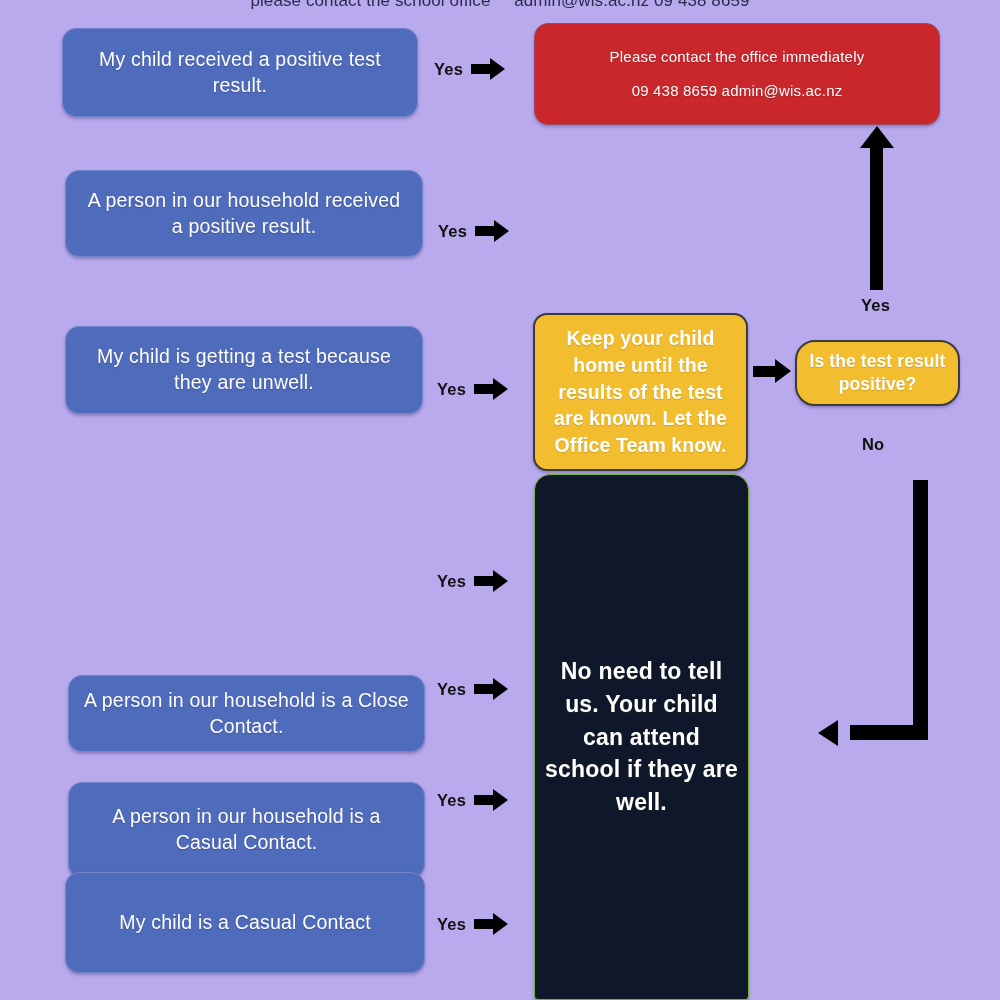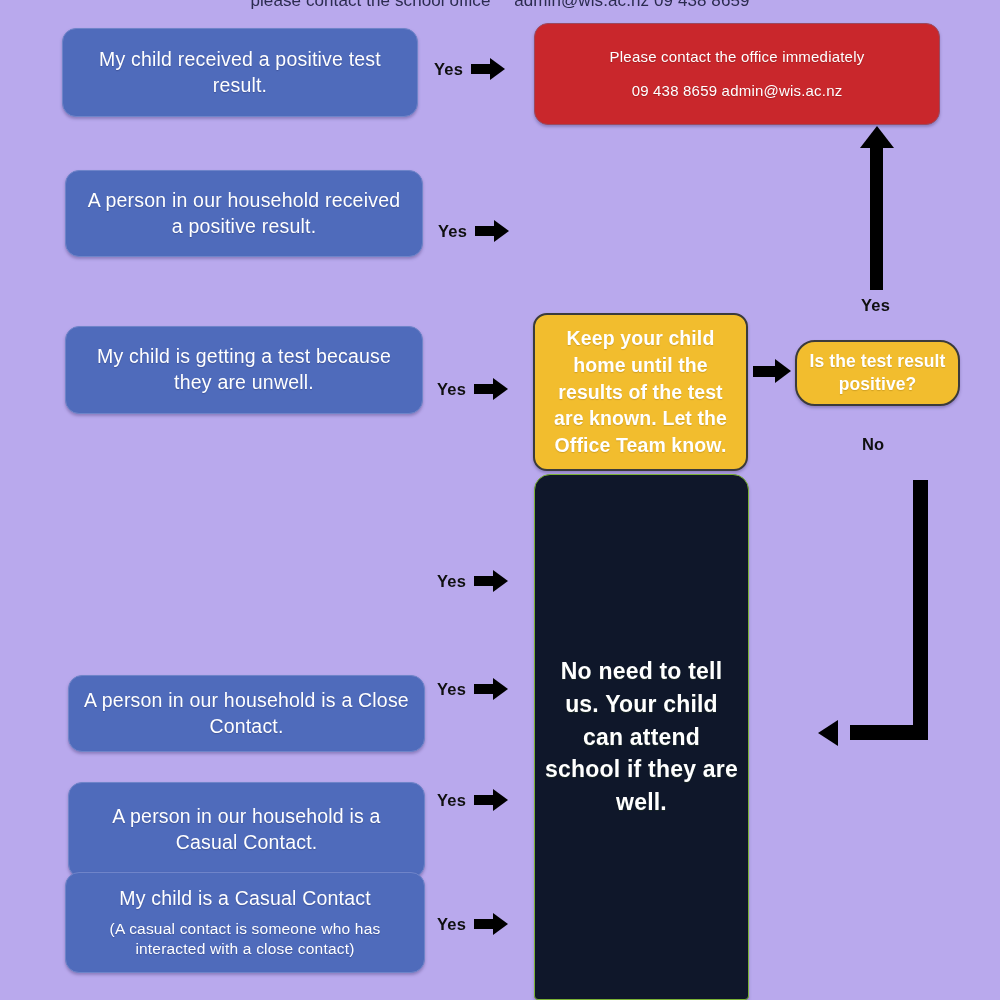--- a/index.html
+++ b/index.html
@@ -241,21 +241,20 @@
   <div class="node blue" style="left:68px; top:675px; width:357px; height:77px;align-items:flex-end;">
     <span>A person in our household is a Close Contact.</span>
   </div>
 
   <div class="node blue" style="left:68px; top:762px; width:357px; height:96px;margin-top:20px;">
     <span>A person in our household is a Casual Contact.</span>
   </div>
 
   <div class="node blue" style="left:65px; top:872px; width:360px; height:101px;">
     <span>My child is a Casual Contact</span>
-    <span class="sub">(A casual contact is someone who has interacted with a close contact)</span>
   </div>
 
   <div class="yesgroup" style="left:434px; top:58px;">
     <span class="yeslabel">Yes</span>
     <span class="arrow-right">
       <span class="shaft"></span>
         <span class="head"></span>
     </span>
   </div>
 

